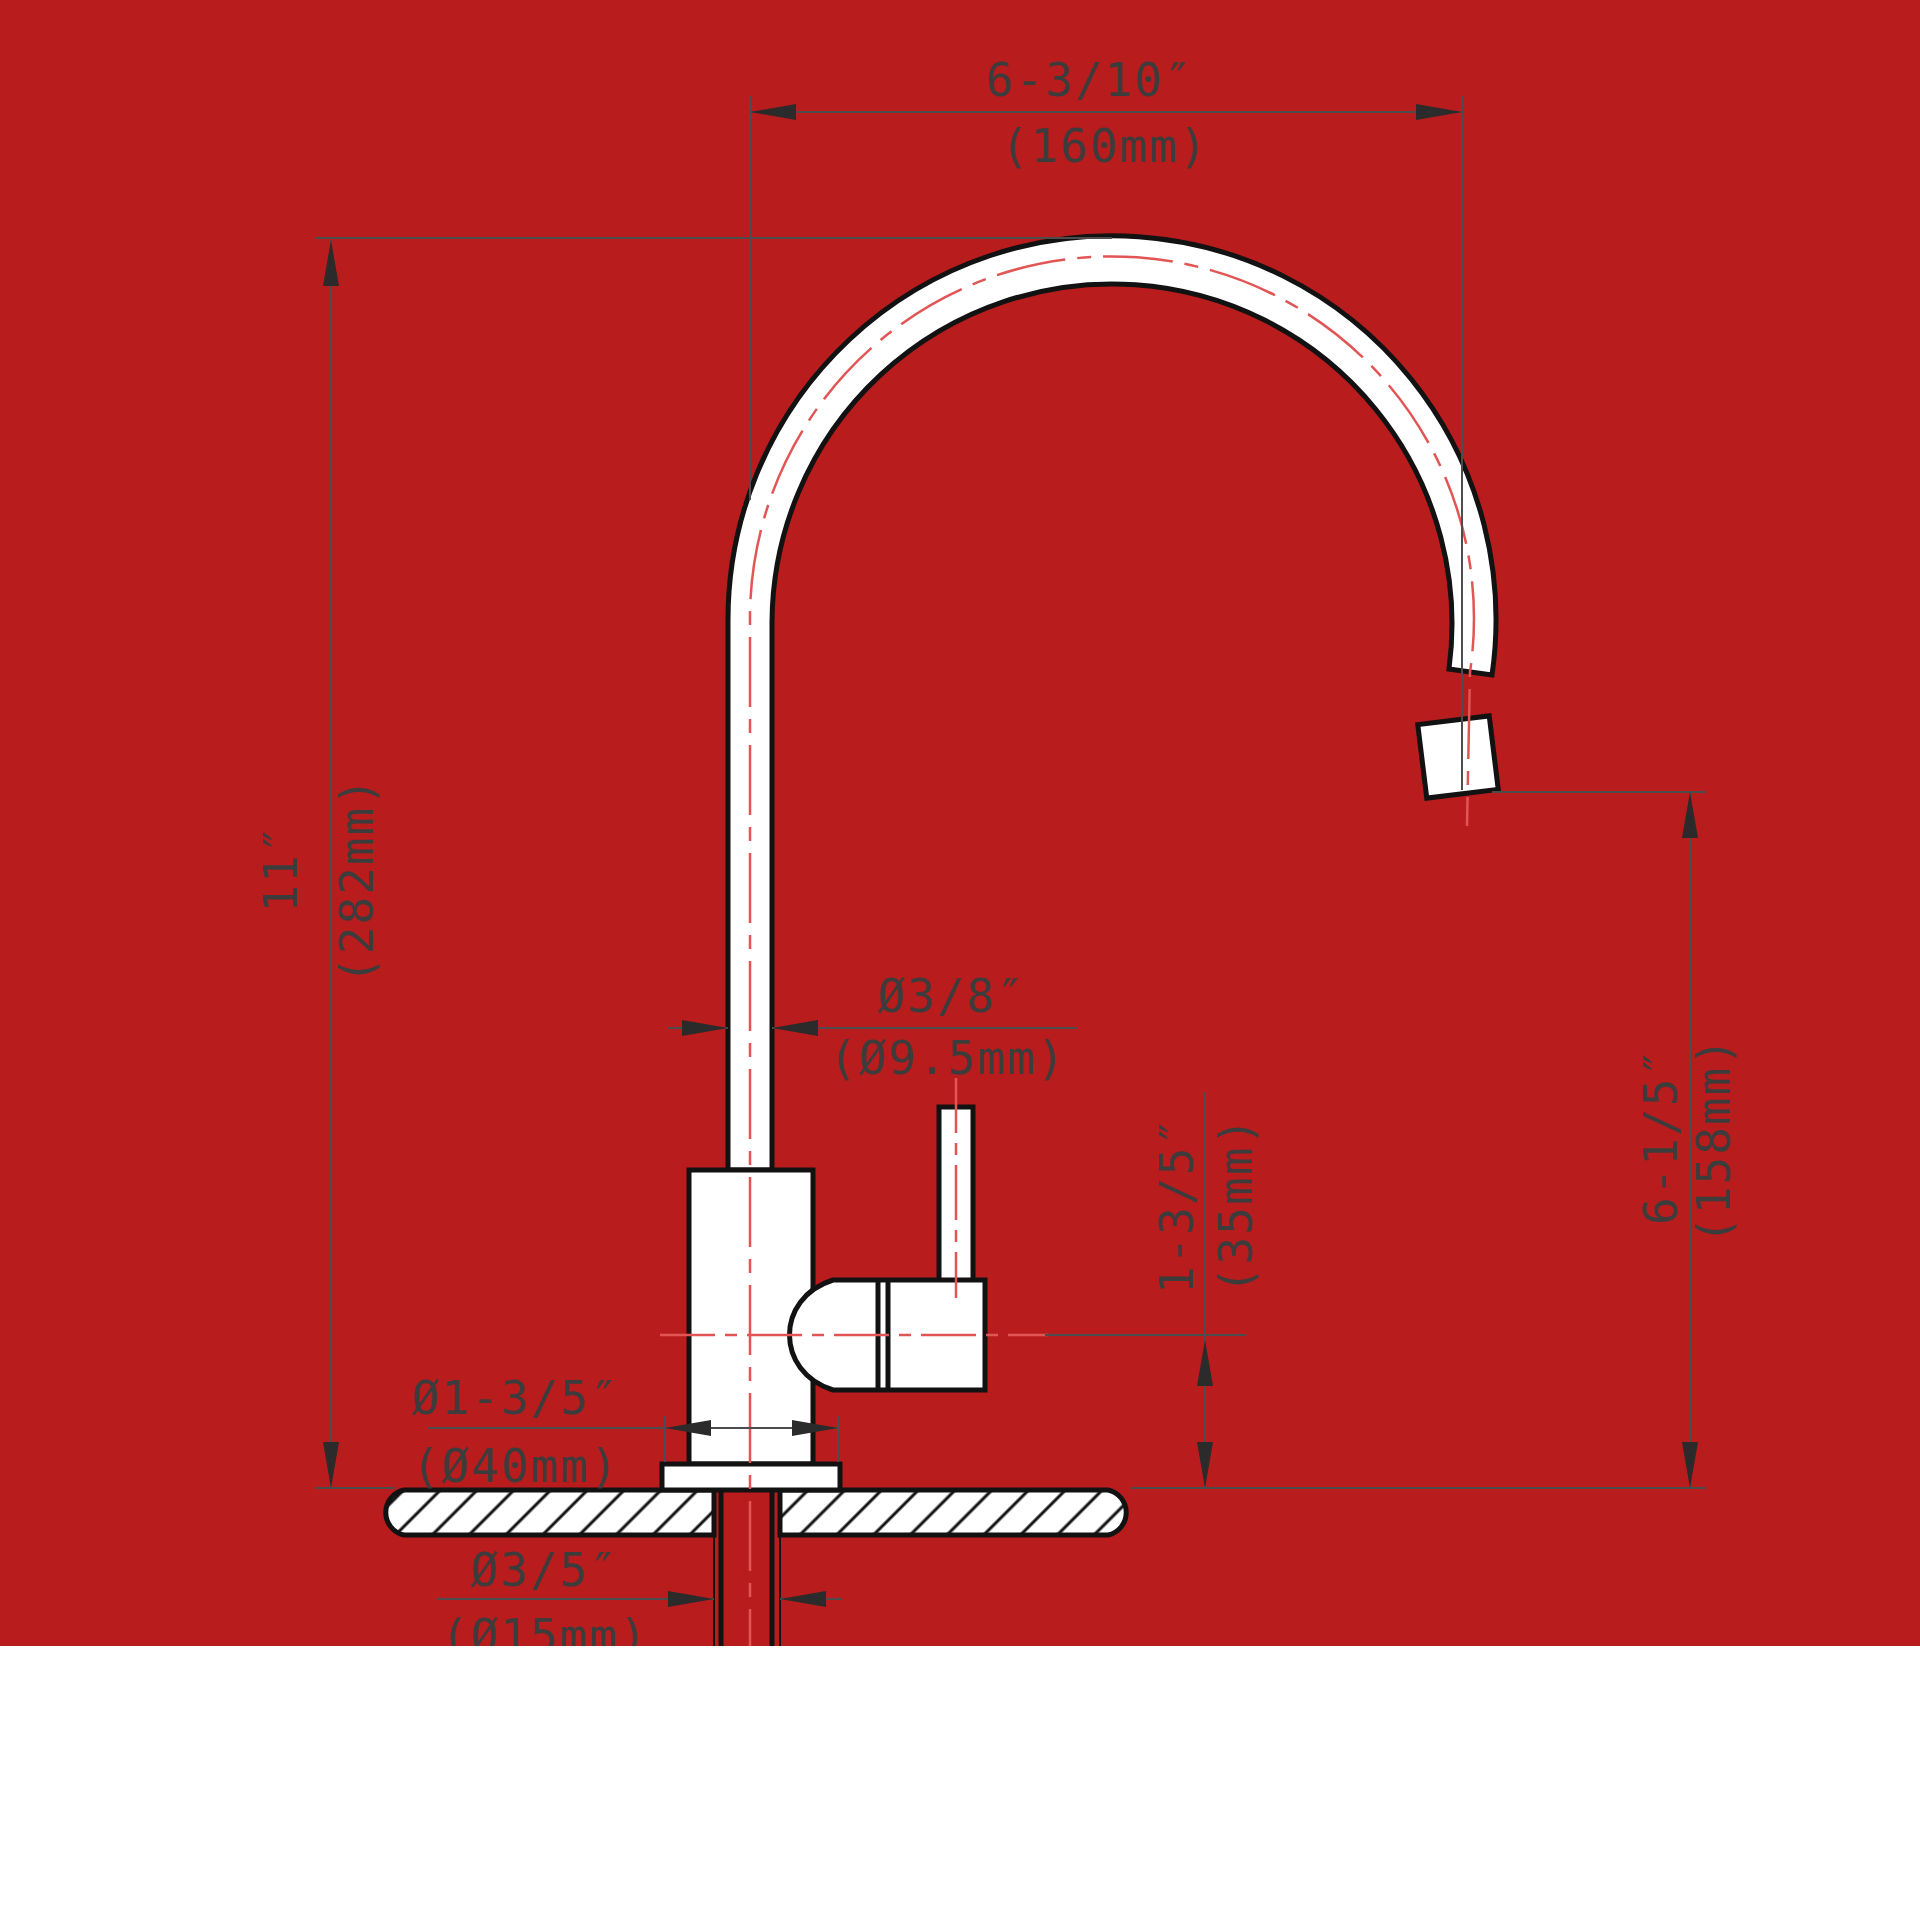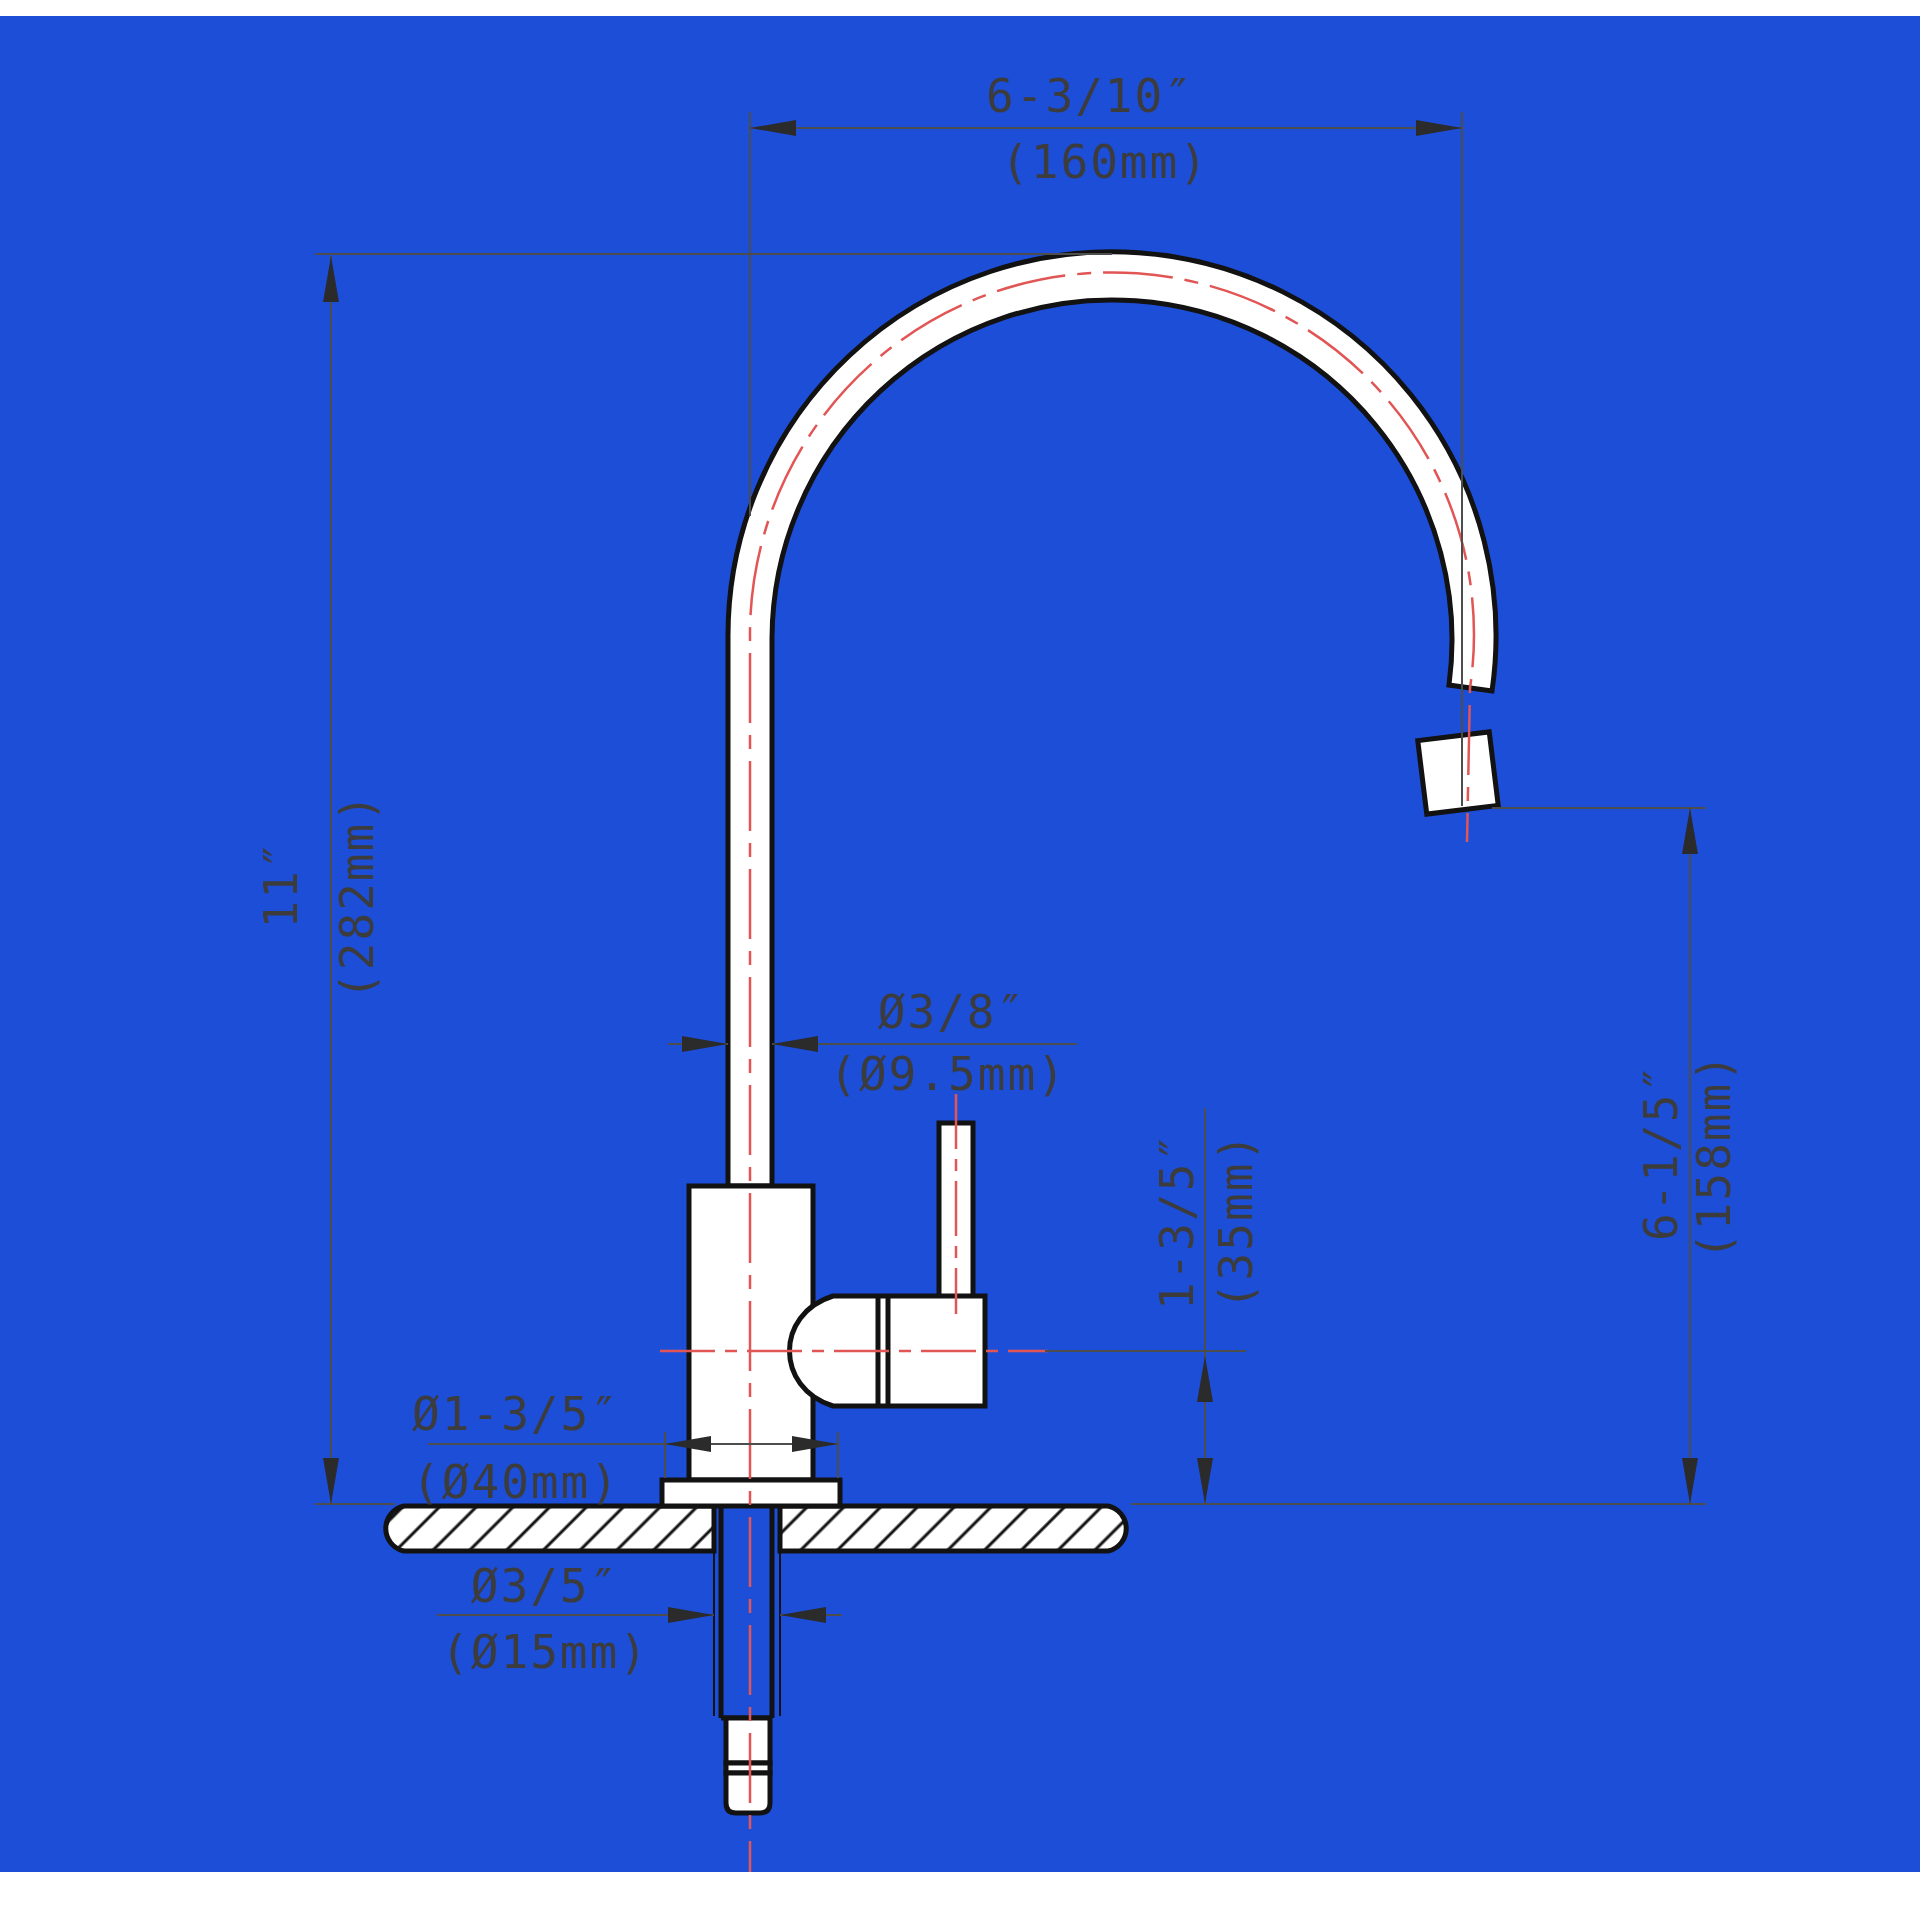--- a/index.html
+++ b/index.html
@@ -1,16 +1,16 @@
 <!DOCTYPE html>
 <html><head>
 <meta charset="utf-8">
 <style>
   html,body{margin:0;padding:0;background:#ffffff;}
-  .page{position:relative;width:1920px;height:1856px;background:#1d4ed8;overflow:hidden;margin-top:16px;}
+  .page{position:relative;width:1920px;height:1646px;background:#b91c1c;overflow:hidden;}
   svg{display:block;width:1920px;height:1920px;}
   .outline{fill:#ffffff;stroke:#121212;stroke-width:5;stroke-linejoin:miter;}
   .solidline{stroke:#121212;stroke-width:5;fill:none;}
   .thinline{stroke:#121212;stroke-width:2;fill:none;}
   .hatchshape{stroke:#121212;stroke-width:5;}
   .dimline{stroke:#4d4d4d;stroke-width:2;fill:none;}
   .arrow{fill:#2b2b2b;stroke:none;}
   .centerline{stroke:#e25555;stroke-width:2.5;fill:none;}
   .cl-long{stroke-dasharray:70 12 14 12;}
   .cl-short{stroke-dasharray:55 10 12 10;}

